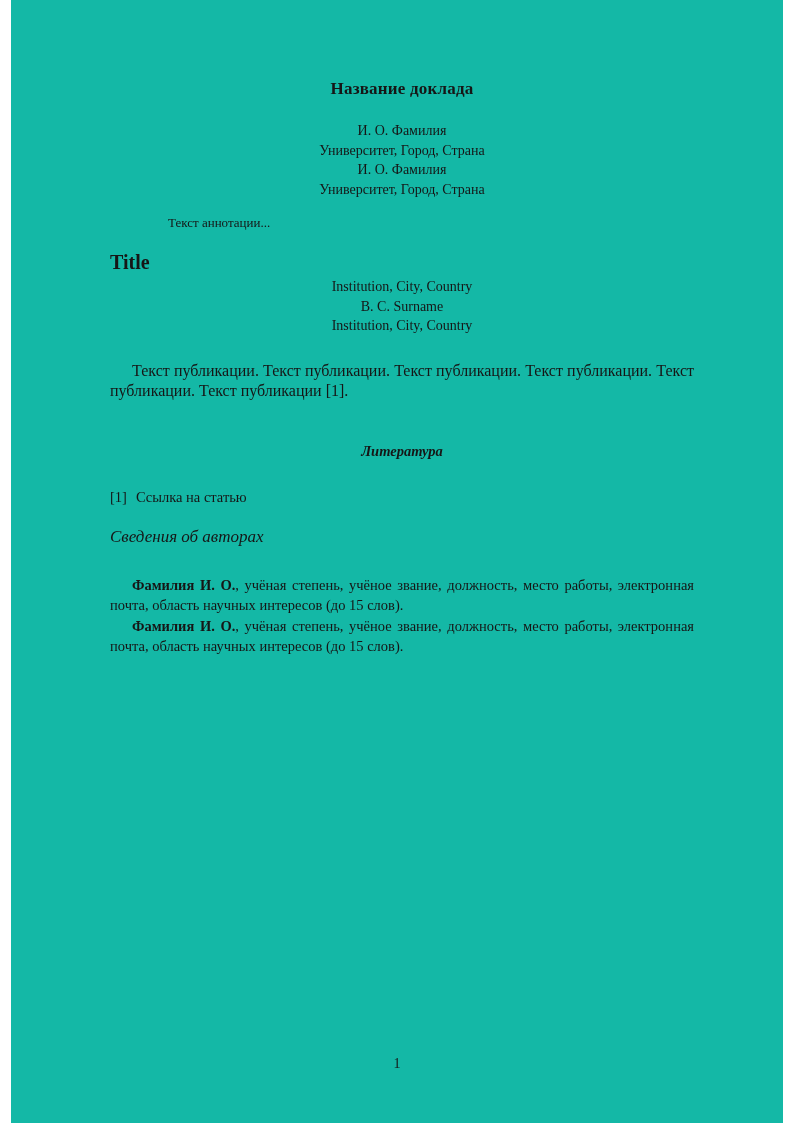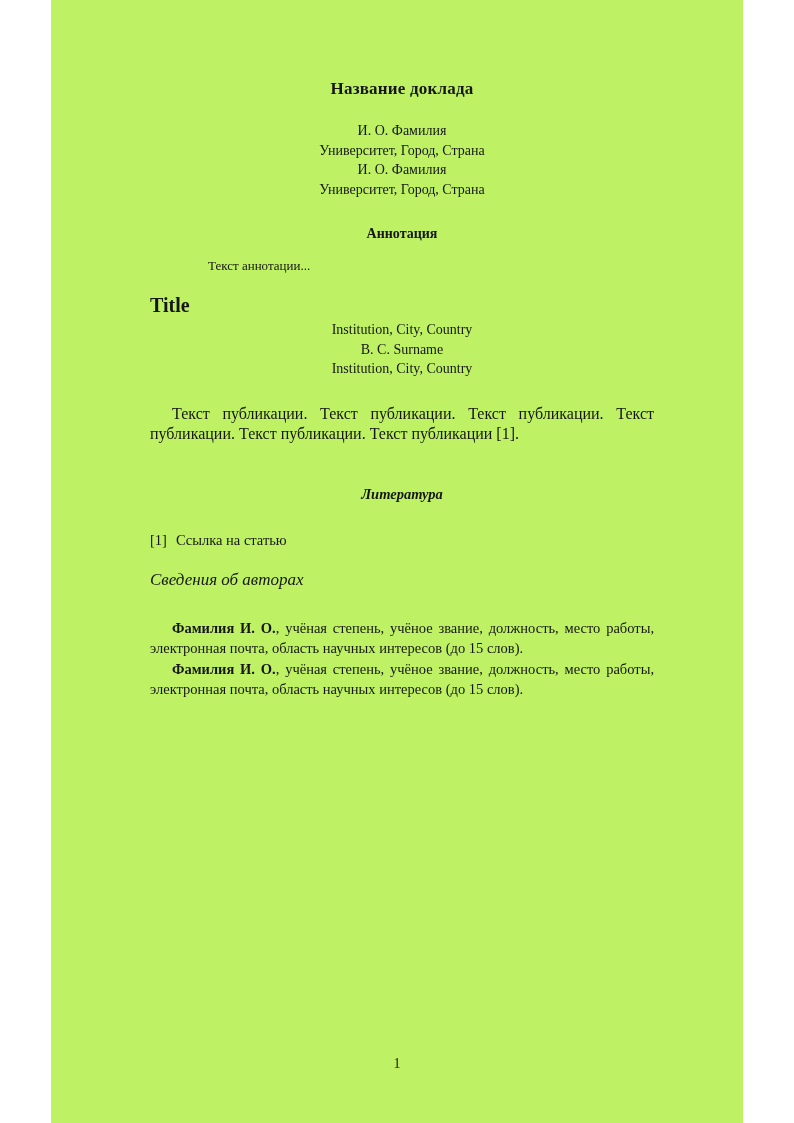--- a/index.html
+++ b/index.html
@@ -1,22 +1,22 @@
 <!DOCTYPE html>
 <html><head>
 <meta charset="utf-8">
 <style>
   * { margin: 0; padding: 0; box-sizing: border-box; }
   html, body { background: #ffffff; }
   .page {
     position: relative;
-    width: 692px;
+    width: 772px;
     height: 1123px;
     margin: 0 auto;
-    background: #bef264;
+    background: #14b8a6;
     font-family: "Liberation Serif", "DejaVu Serif", serif;
     color: #161616;
     overflow: hidden;
   }
   .content {
     position: absolute;
     left: 99px;
     right: 89px;
     top: 0;
   }
@@ -100,21 +100,20 @@
 
     <div class="ru-title">Название доклада</div>
 
     <div class="author-block ru">
       <div>И. О. Фамилия</div>
       <div>Университет, Город, Страна</div>
       <div>И. О. Фамилия</div>
       <div>Университет, Город, Страна</div>
     </div>
 
-    <div class="abstract-heading">Аннотация</div>
 
     <div class="abstract-text">Текст аннотации...</div>
 
     <div class="en-title">Title</div>
 
     <div class="author-block en">
       <div>Institution, City, Country</div>
       <div>B. C. Surname</div>
       <div>Institution, City, Country</div>
     </div>

